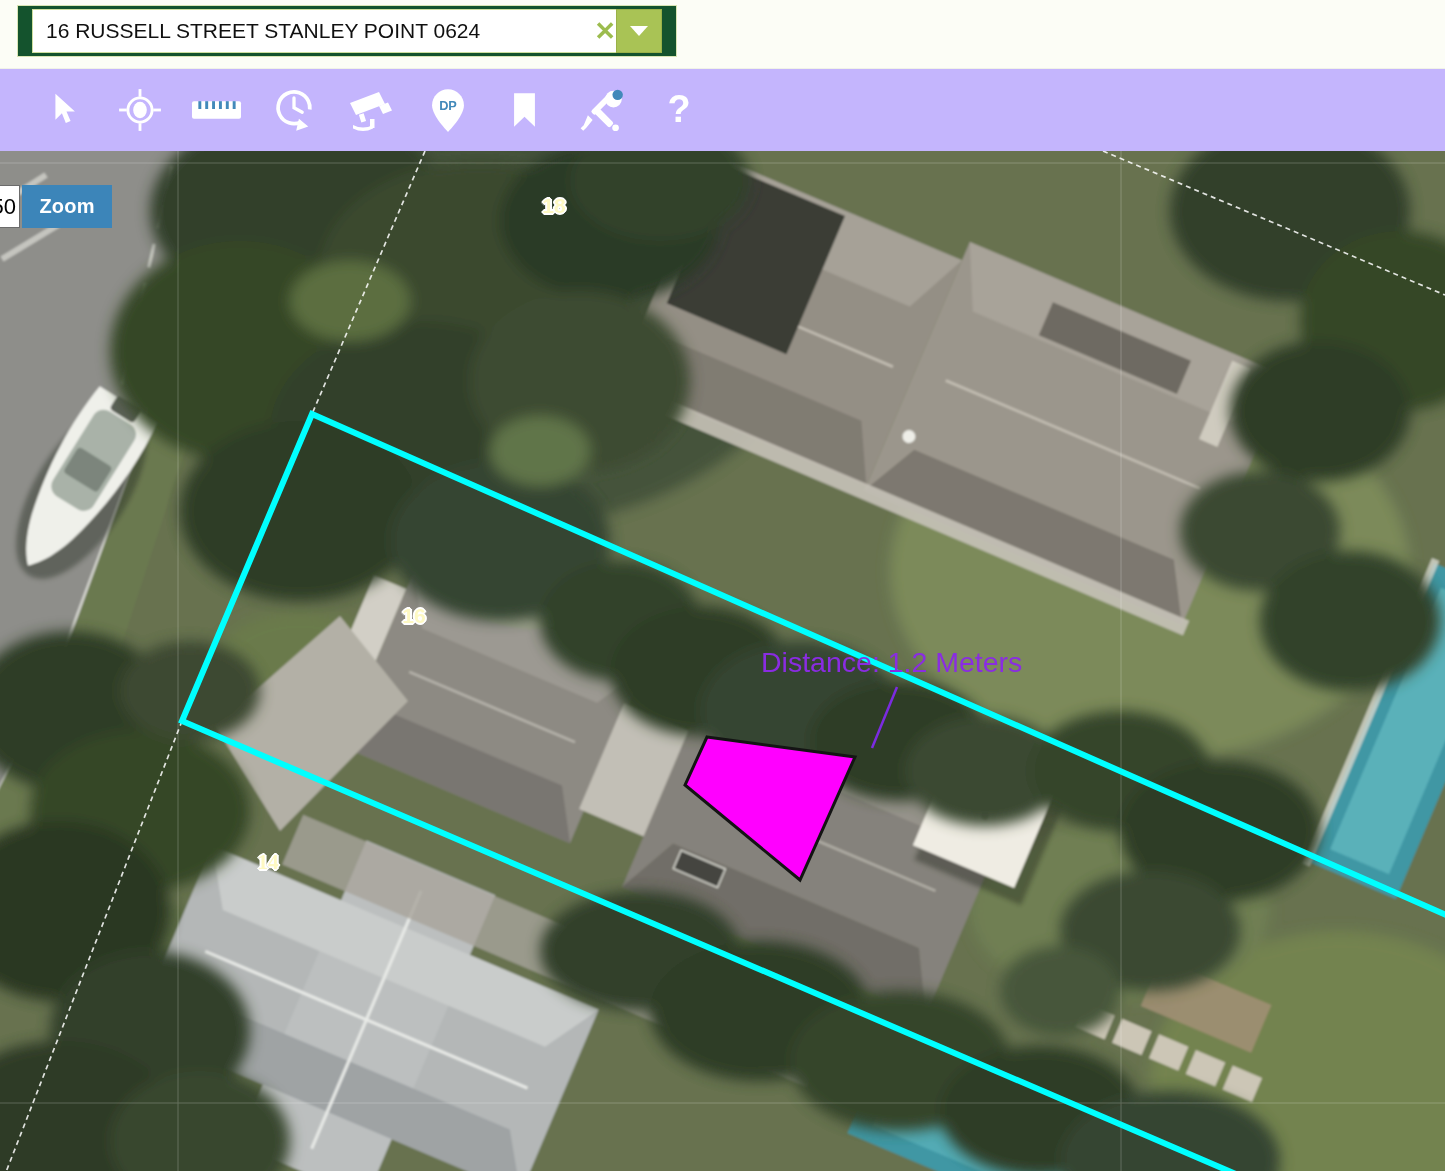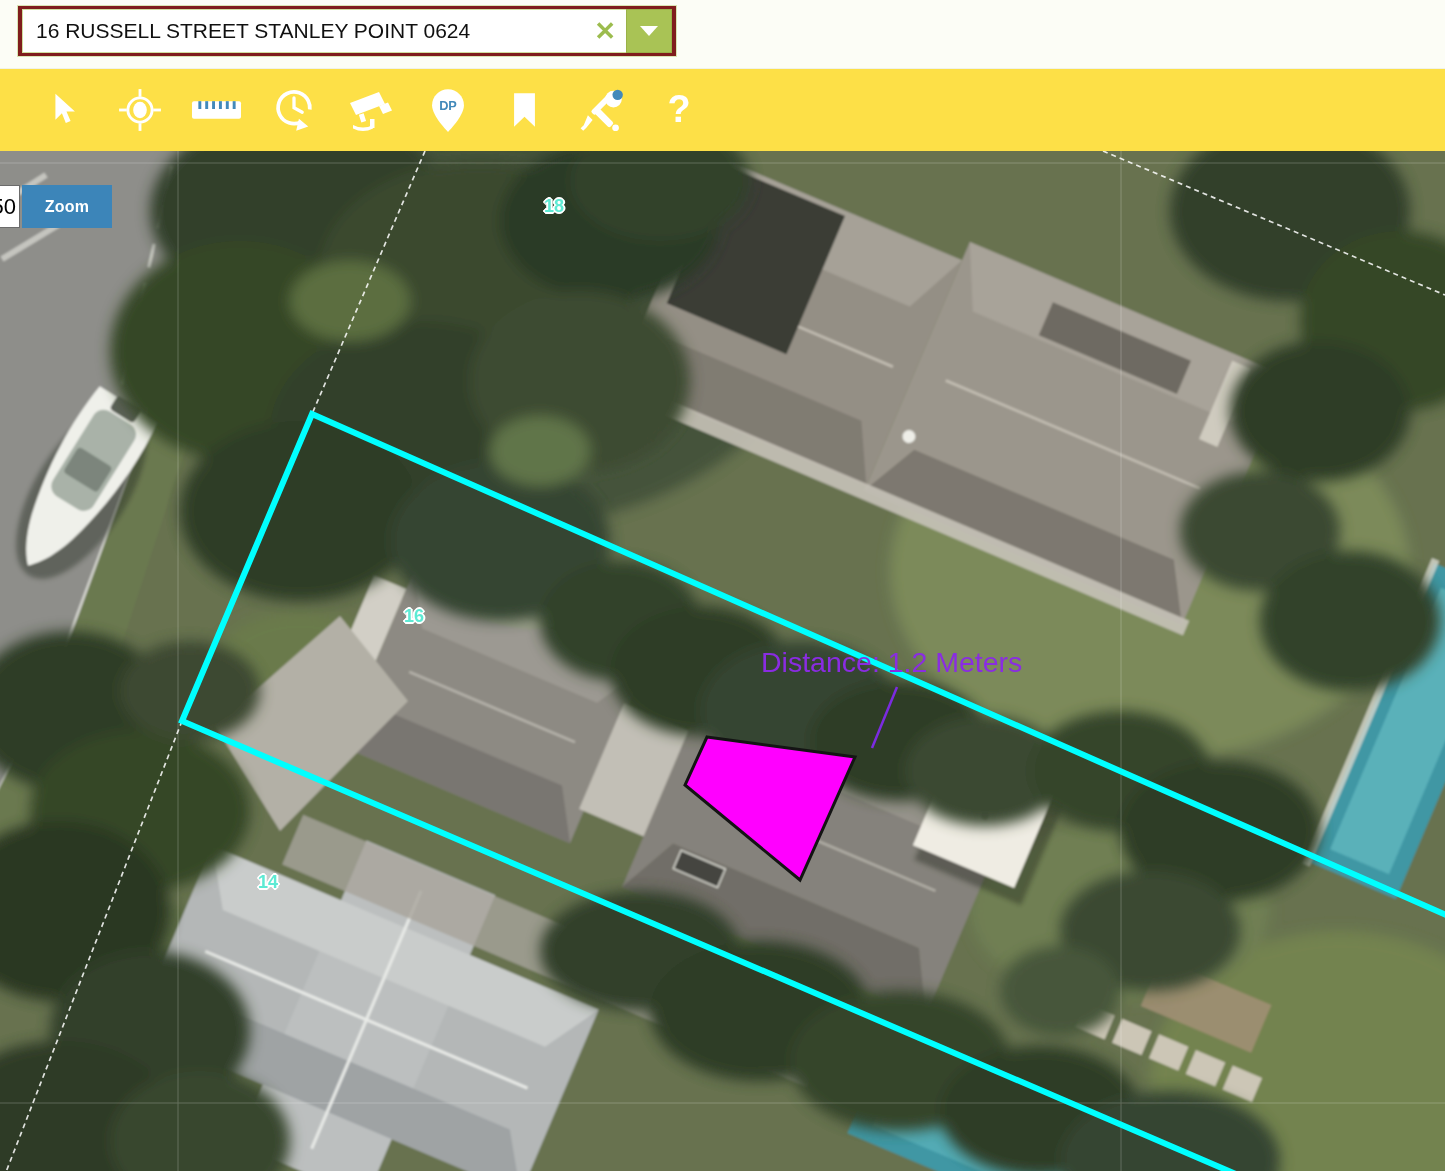--- a/index.html
+++ b/index.html
@@ -2,50 +2,50 @@
 <html><head>
 <meta charset="utf-8">
 <style>
   html,body{margin:0;padding:0}
   body{width:1445px;height:1171px;overflow:hidden;background:#fff;
        font-family:"Liberation Sans",sans-serif}
 
   
   .topbar{position:relative;width:100%;height:68px;background:#fcfdf6;border-bottom:1px solid #f0f2e8}
   .search-wrap{position:absolute;left:17px;top:5px;width:660px;height:52px;box-sizing:border-box;
-               background:#7f1d1d;border:1px solid #d9e5b4;display:flex;align-items:center;padding:4px}
+               background:#14532d;border:1px solid #d9e5b4;display:flex;align-items:center;padding:14px}
   .search-input{flex:1;height:44px;box-sizing:border-box;border:1px solid #cfdf9e;border-right:none;
                 background:#fff;font-size:21px;color:#101010;padding:0 44px 0 13px;outline:none;
                 font-family:"Liberation Sans",sans-serif}
   .clear-x{position:absolute;right:60px;top:50%;transform:translateY(-50%);
            color:#9cbc4e;font-size:26px;font-weight:bold;line-height:1;cursor:pointer;user-select:none}
   .dd-btn{width:46px;height:44px;background:#a9c355;border:1px solid #9ab148;box-sizing:border-box;
           display:flex;align-items:center;justify-content:center;cursor:pointer}
   .dd-tri{width:0;height:0;border-left:9px solid transparent;border-right:9px solid transparent;
           border-top:10px solid #fff}
 
   
-  .toolbar{width:100%;height:82px;background:#fde047;display:flex;align-items:center;
+  .toolbar{width:100%;height:82px;background:#c4b5fd;display:flex;align-items:center;
            padding-left:37px;gap:26px;box-sizing:border-box}
   .tool{width:51px;height:52px;display:flex;align-items:center;justify-content:center;cursor:pointer}
   .tool svg{display:block}
 
   
   .map{position:relative;width:1445px;height:1021px;overflow:hidden;background:#66714f}
   .map svg.aerial{position:absolute;left:0;top:0}
 
   .scale-box{position:absolute;left:-26px;top:34px;width:46px;height:43px;background:#fff;
              border:1px solid #6b6b6b;box-sizing:border-box;color:#000;font-size:22px;
              display:flex;align-items:center;justify-content:flex-end;padding-right:3px;z-index:20}
   .zoom-btn{position:absolute;left:22px;top:34px;width:90px;height:43px;background:#3c85b9;color:#fff;
-            font-size:16px;font-weight:700;display:flex;align-items:center;justify-content:center;
+            font-size:20px;font-weight:700;display:flex;align-items:center;justify-content:center;
             z-index:21;cursor:pointer;letter-spacing:.2px}
 
-  .parcel-label{position:absolute;transform:translate(-50%,-50%);color:#5eead4;font-weight:700;
-      font-size:18px;z-index:12;
+  .parcel-label{position:absolute;transform:translate(-50%,-50%);color:#fef9c3;font-weight:700;
+      font-size:21px;z-index:12;
       text-shadow:-2px 0 0 #fff,2px 0 0 #fff,0 -2px 0 #fff,0 2px 0 #fff,
                   -1px -1px 0 #fff,1px -1px 0 #fff,-1px 1px 0 #fff,1px 1px 0 #fff}
   .distance-label{position:absolute;left:761px;top:495px;color:#8a2ce2;font-size:28.5px;z-index:12;
                   white-space:nowrap}
 </style>
 </head>
 <body>
 
 <div class="topbar">
   <div class="search-wrap">
@@ -323,16 +323,16 @@
     <polygon points="707,586 855,606 800,729 685,634" fill="#ff00ff" stroke="#141414" stroke-width="3"></polygon>
 
     <line x1="897" y1="536" x2="872" y2="597" stroke="#7b2be0" stroke-width="2.5"></line>
   </svg>
 
   <div class="scale-box">50</div>
   <div class="zoom-btn">Zoom</div>
 
   <div class="parcel-label" style="left:554px;top:55px;">18</div>
   <div class="parcel-label" style="left:378px;top:465px;margin-left:36px;">16</div>
-  <div class="parcel-label" style="left:268px;top:731px;">14</div>
+  <div class="parcel-label" style="left:268px;top:711px;font-family:Liberation Serif, serif;">14</div>
 
   <div class="distance-label">Distance: 1.2 Meters</div>
 </div>
 
 </body></html>

